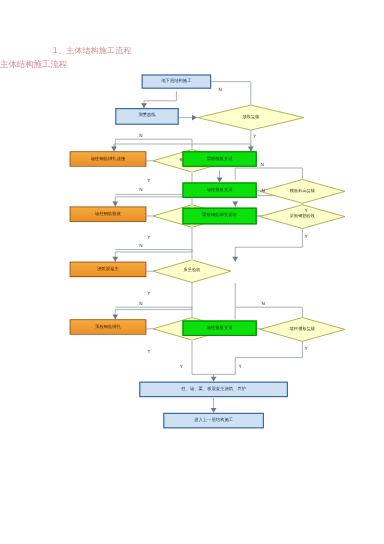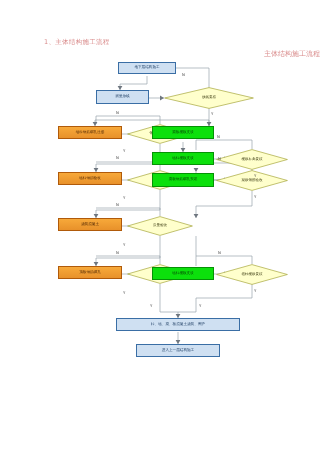--- a/index.html
+++ b/index.html
@@ -3,21 +3,21 @@
 <meta charset="utf-8">
 <style>
   html,body{margin:0;padding:0;background:#ffffff;}
   body{width:320px;height:453px;position:relative;overflow:hidden;
        font-family:"DejaVu Sans","Liberation Sans",sans-serif;}
 
   #page{position:absolute;left:0;top:0;width:320px;height:453px;background:#fff;}
 
   .heading{position:absolute;left:44px;top:38px;font-size:6.5px;color:#d98b8b;
            letter-spacing:.3px;white-space:nowrap;}
-  .doc-title{position:absolute;left:0;top:49px;width:320px;text-align:right;
+  .doc-title{position:absolute;left:0;top:49px;width:320px;text-align:left;
              font-size:7px;color:#d98b8b;white-space:nowrap;}
 
   
   #flow{position:absolute;left:0;top:60px;width:320px;height:320px;}
   #wires{position:absolute;left:0;top:0;width:320px;height:320px;}
 
   .node{position:absolute;box-sizing:border-box;display:flex;align-items:center;
         justify-content:center;text-align:center;line-height:1.05;
         font-size:3.6px;color:#222;overflow:hidden;}
 

